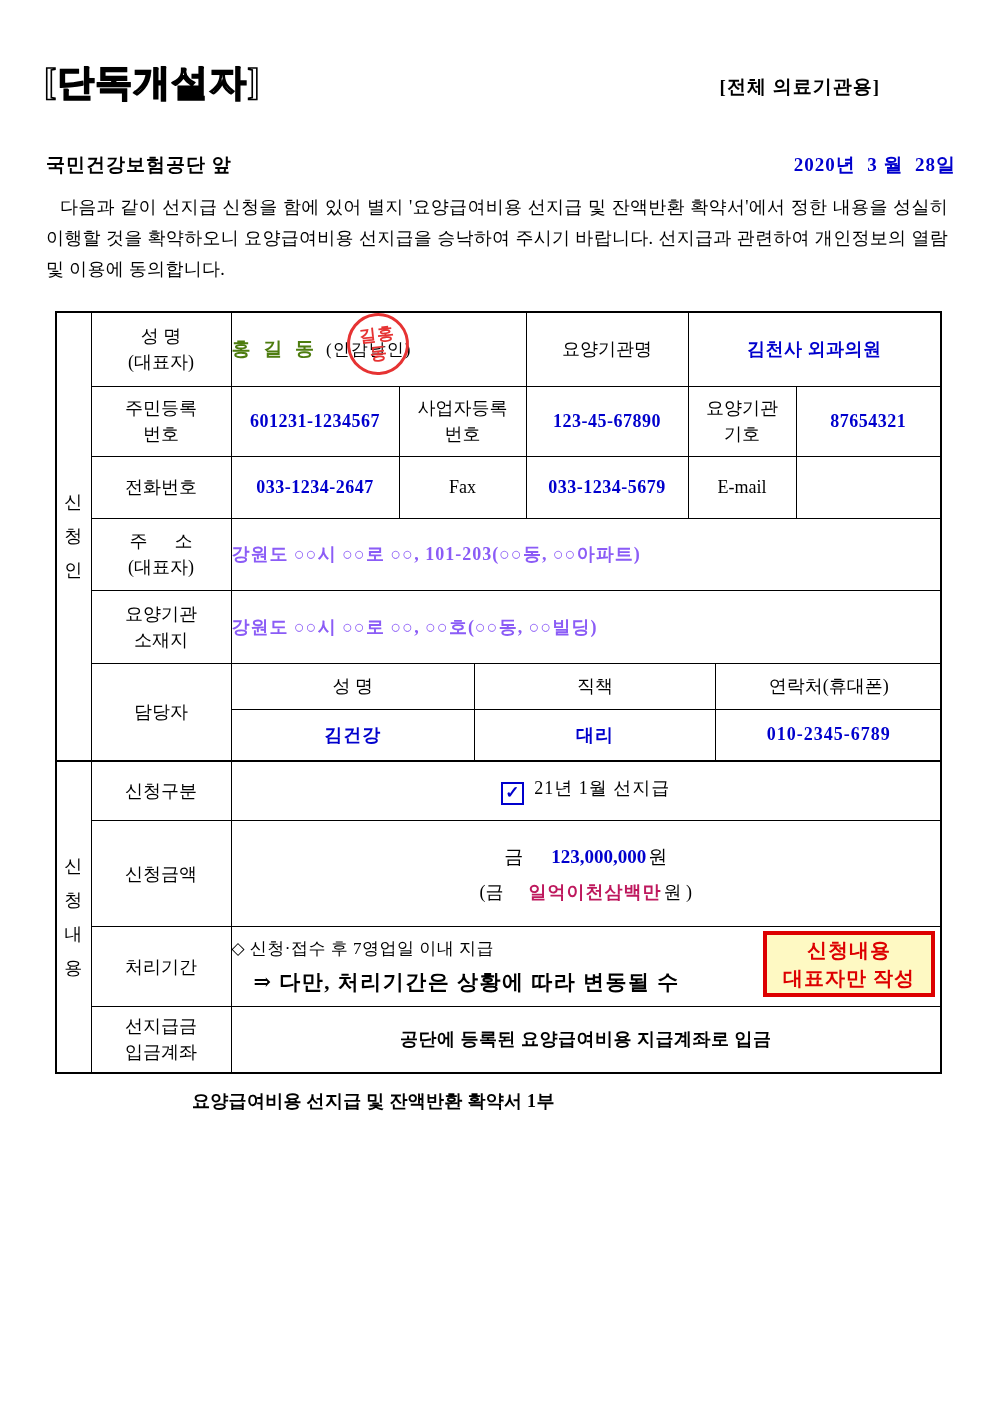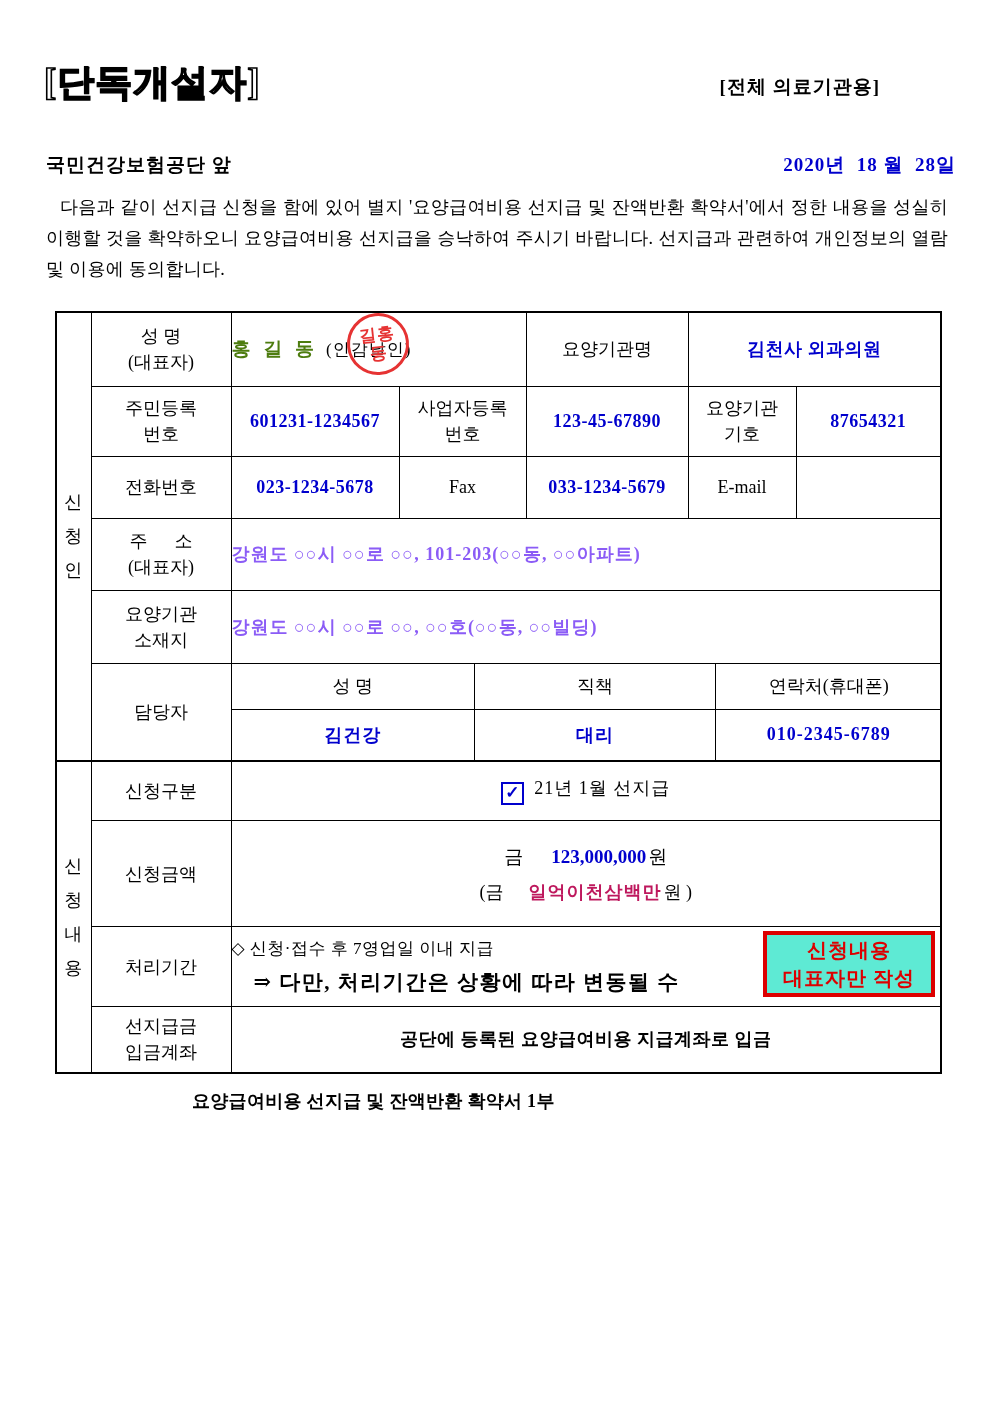--- a/index.html
+++ b/index.html
@@ -80,21 +80,21 @@
   .amount-line2{text-align:center;font-size:18px;}
   .amount-line2 .hangul{color:#be185d;font-weight:bold;margin:0 2px 0 25px;letter-spacing:1px;}
   .period-cell{padding:8px 0 8px 12px;}
   .period-l1{font-size:17px;letter-spacing:0.5px;}
   .period-l2{font-size:21px;font-weight:bold;margin-top:8px;padding-left:22px;letter-spacing:1.5px;}
   .account-val{text-align:center;font-weight:bold;font-size:18px;letter-spacing:0.5px;}
 
   
   .red-box{
     position:absolute;left:708px;top:620px;width:164px;height:58px;
-    border:4px solid #dd0000;background:#5eead4;color:#dd0000;font-weight:bold;font-size:20px;
+    border:4px solid #dd0000;background:#fef9c3;color:#dd0000;font-weight:bold;font-size:20px;
     display:flex;flex-direction:column;align-items:center;justify-content:center;line-height:28px;
     letter-spacing:1px;
   }
 
   
   .notes{margin:12px 40px 0 48px;font-size:18px;font-weight:bold;line-height:31px;letter-spacing:0.3px;}
   .notes .l2{padding-left:144px;}
 </style>
 </head>
 <body>
@@ -102,21 +102,21 @@
 <div class="page">
 
   <div class="corners">
     <div class="corner-left">[단독개설자]</div>
     <div class="corner-right">[전체 의료기관용]</div>
   </div>
 
 
   <div class="meta-row">
     <div class="recipient">국민건강보험공단 앞</div>
-    <div class="doc-date">2020년  18 월  28일</div>
+    <div class="doc-date">2020년  3 월  28일</div>
   </div>
 
   <div class="intro">다음과 같이 선지급 신청을 함에 있어 별지 '요양급여비용 선지급 및 잔액반환 확약서'에서 정한 내용을 성실히 이행할 것을 확약하오니 요양급여비용 선지급을 승낙하여 주시기 바랍니다. 선지급과 관련하여 개인정보의 열람 및 이용에 동의합니다.</div>
 
   <div class="tbl-wrap">
     <table class="frm">
       <colgroup>
         <col style="width:35px">
           <col style="width:140px">
           <col style="width:168px">
@@ -144,21 +144,21 @@
         <td class="val">601231-1234567</td>
         <td class="lbl">사업자등록
 번호</td>
         <td class="val">123-45-67890</td>
         <td class="lbl">요양기관
 기호</td>
         <td class="val">87654321</td>
       </tr>
       <tr style="height:62px">
         <td class="lbl">전화번호</td>
-        <td class="val">023-1234-5678</td>
+        <td class="val">033-1234-2647</td>
         <td class="lbl">Fax</td>
         <td class="val">033-1234-5679</td>
         <td class="lbl">E-mail</td>
         <td class="val"></td>
       </tr>
       <tr style="height:72px">
         <td class="lbl">주      소
 (대표자)</td>
         <td colspan="5" class="val-left">강원도 ○○시 ○○로 ○○, 101-203(○○동, ○○아파트)</td>
       </tr>

